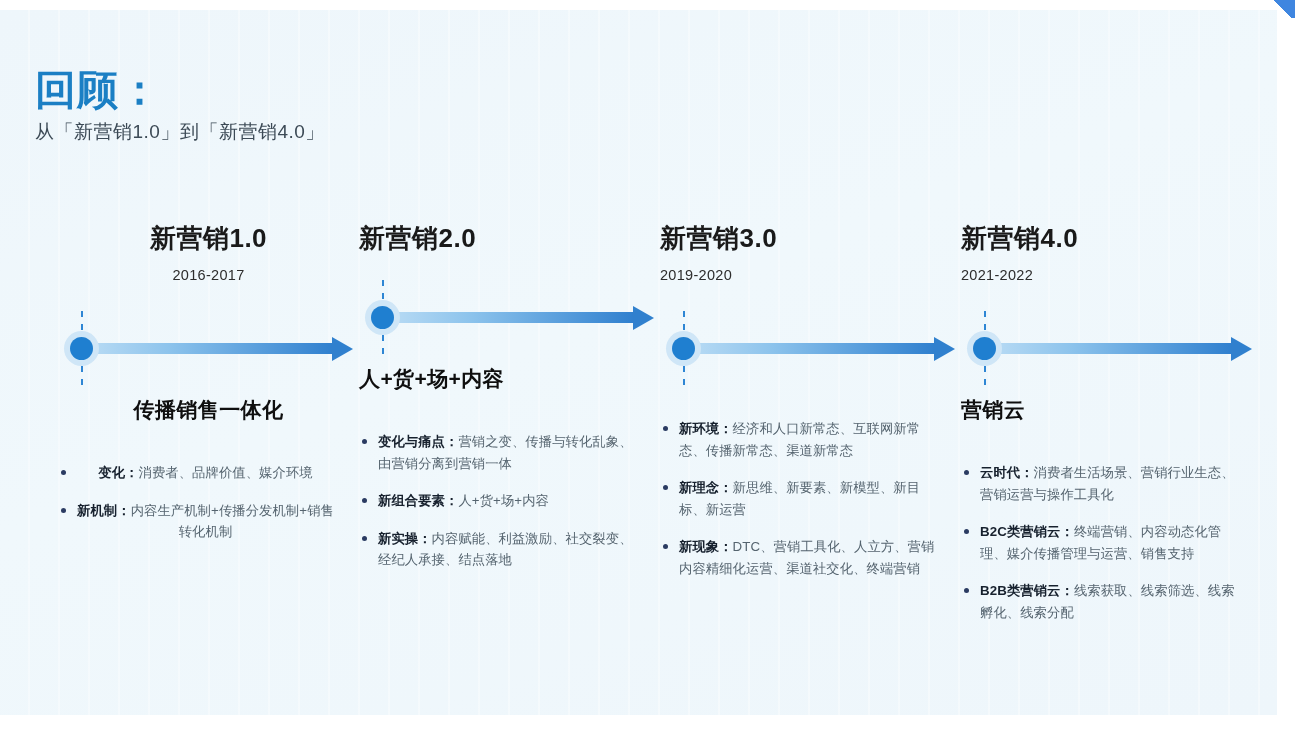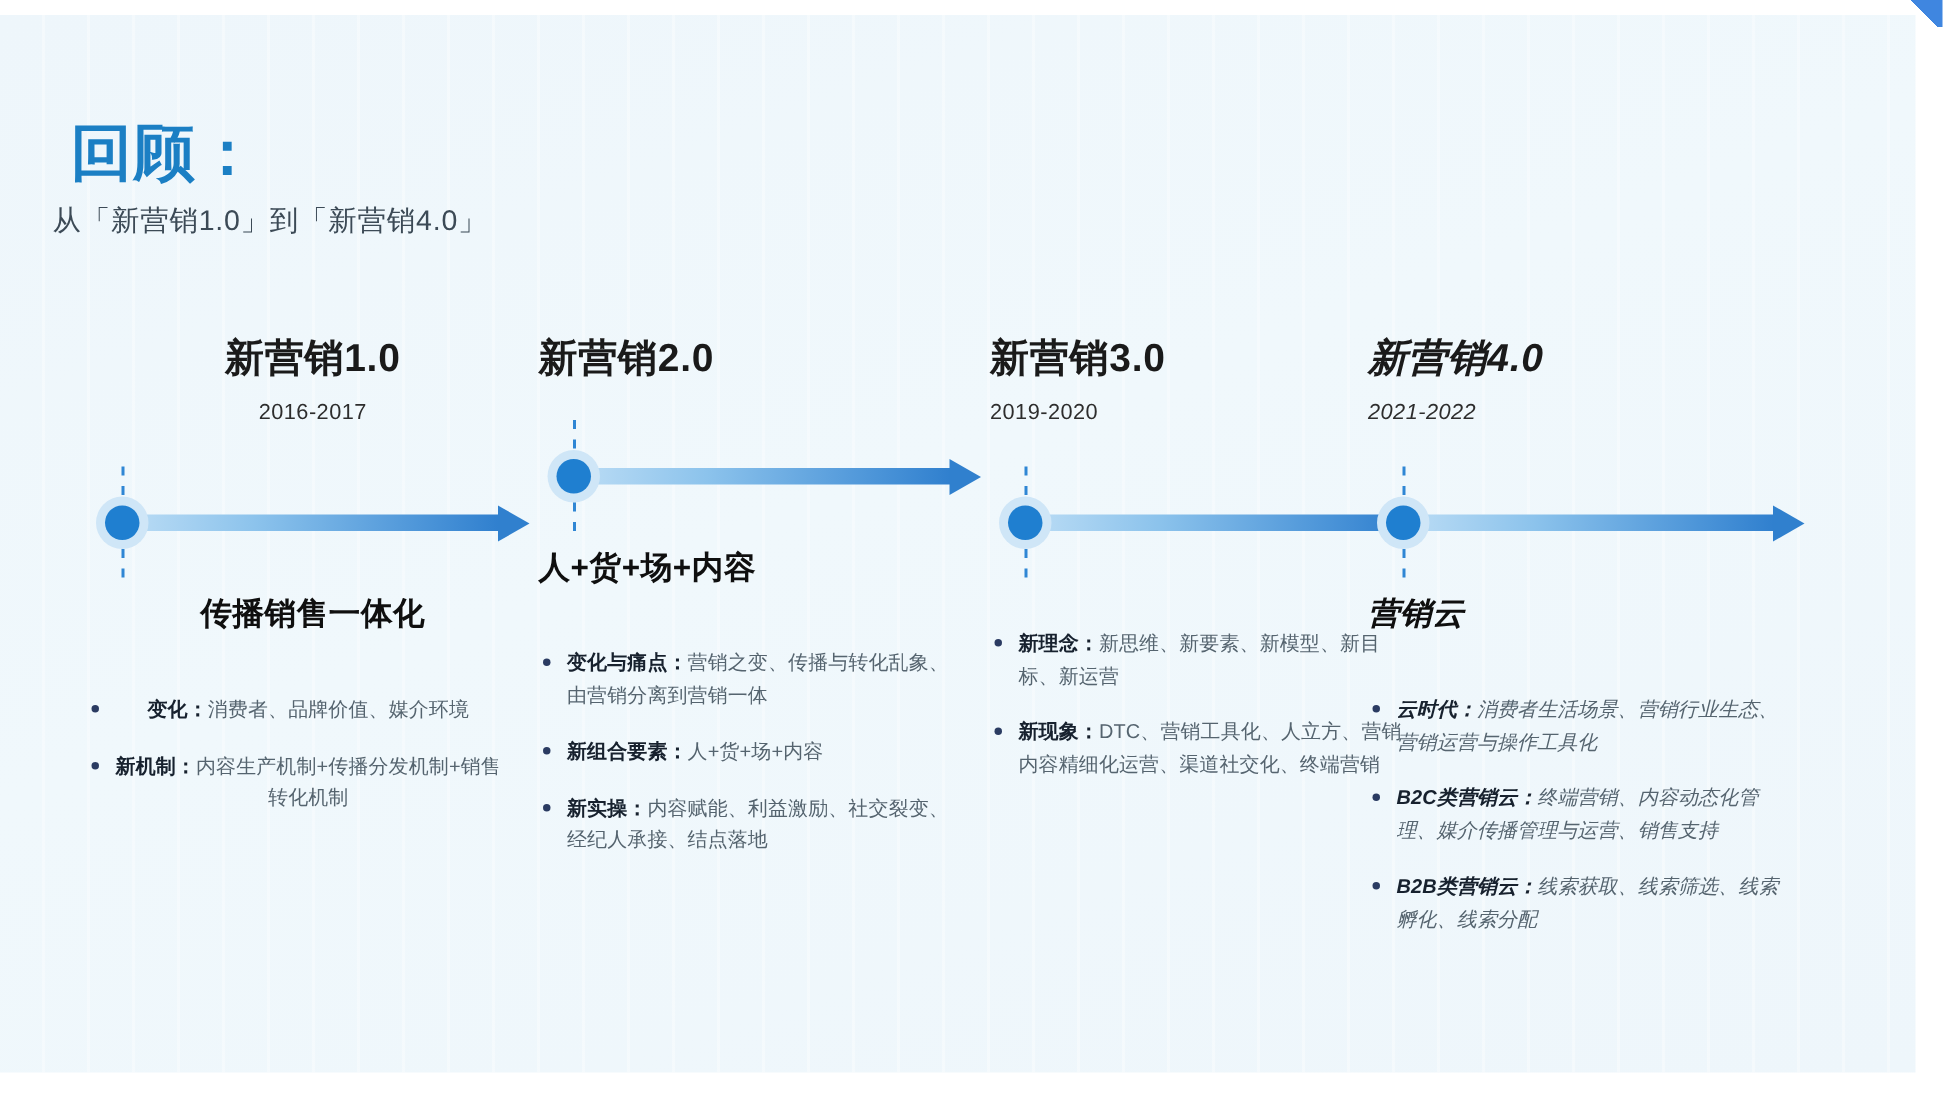--- a/index.html
+++ b/index.html
@@ -63,21 +63,21 @@
     position: absolute;
     left: 35px;
     top: 58px;
   }
   .page-title {
     font-size: 41px;
     line-height: 1.08;
     font-weight: 700;
     color: #1b7fc4;
     letter-spacing: 1px;
-    margin: 12px;
+    margin: 0;
   }
   .page-subtitle {
     margin: 8px 15px 0 0;
     font-size: 19px;
     line-height: 1.3;
     font-weight: 400;
     color: #3c4a56;
     letter-spacing: 0.5px;
   }
 
@@ -90,21 +90,21 @@
     height: 440px;
   }
   .col {
     position: absolute;
     top: 0;
     width: 301px;
   }
   .col-0 { left: 58px; text-align: center; }
   .col-1 { left: 359px; }
   .col-2 { left: 660px; }
-  .col-3 { left: 912px; font-style: italic; }
+  .col-3 { left: 961px; }
 
   .col-title {
     font-size: 26px;
     font-weight: 700;
     color: #1a1a1a;
     letter-spacing: 0.5px;
     line-height: 1.1;
     height: 32px;
   }
   .col-years {
@@ -285,20 +285,23 @@
         <div class="axis-row">
           <div class="tick-up"></div>
           <div class="axis-bar"></div>
           <div class="axis-arrow"></div>
           <div class="axis-dot-halo"></div>
           <div class="axis-dot"></div>
           <div class="tick-down"></div>
         </div>
         <ul class="bullets">
           <li>
+            <span class="b-label">新环境：</span><span class="b-text">经济和人口新常态、互联网新常态、传播新常态、渠道新常态</span>
+          </li>
+          <li>
             <span class="b-label">新理念：</span><span class="b-text">新思维、新要素、新模型、新目标、新运营</span>
           </li>
           <li>
             <span class="b-label">新现象：</span><span class="b-text">DTC、营销工具化、人立方、营销内容精细化运营、渠道社交化、终端营销</span>
           </li>
         </ul>
       </div>
 
       <div class="col col-3">
         <div class="col-title">新营销4.0</div>

